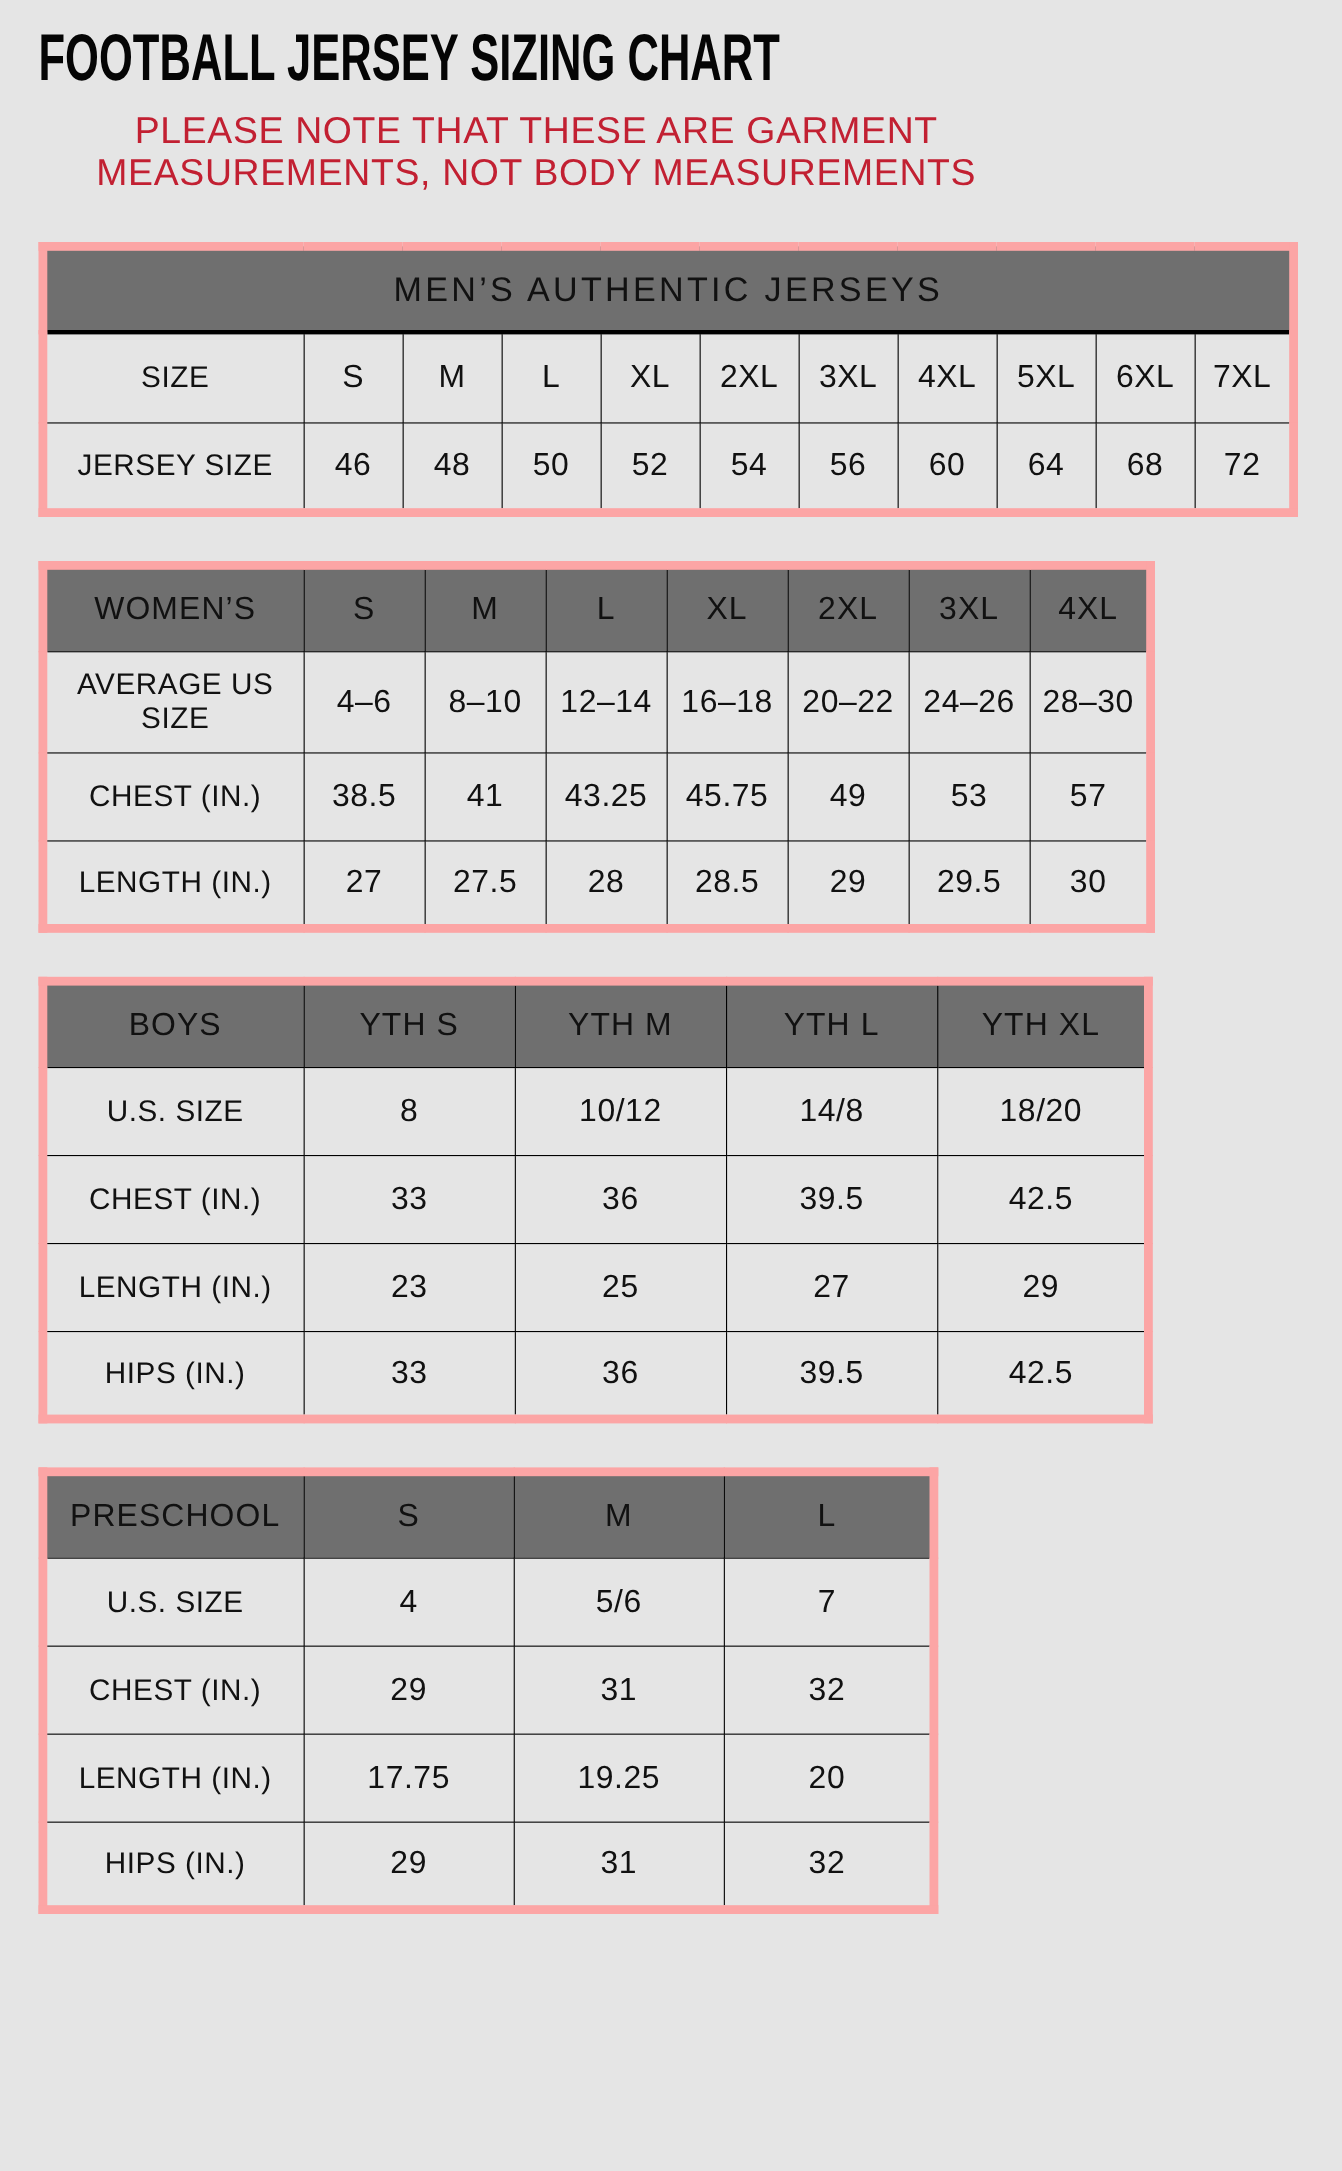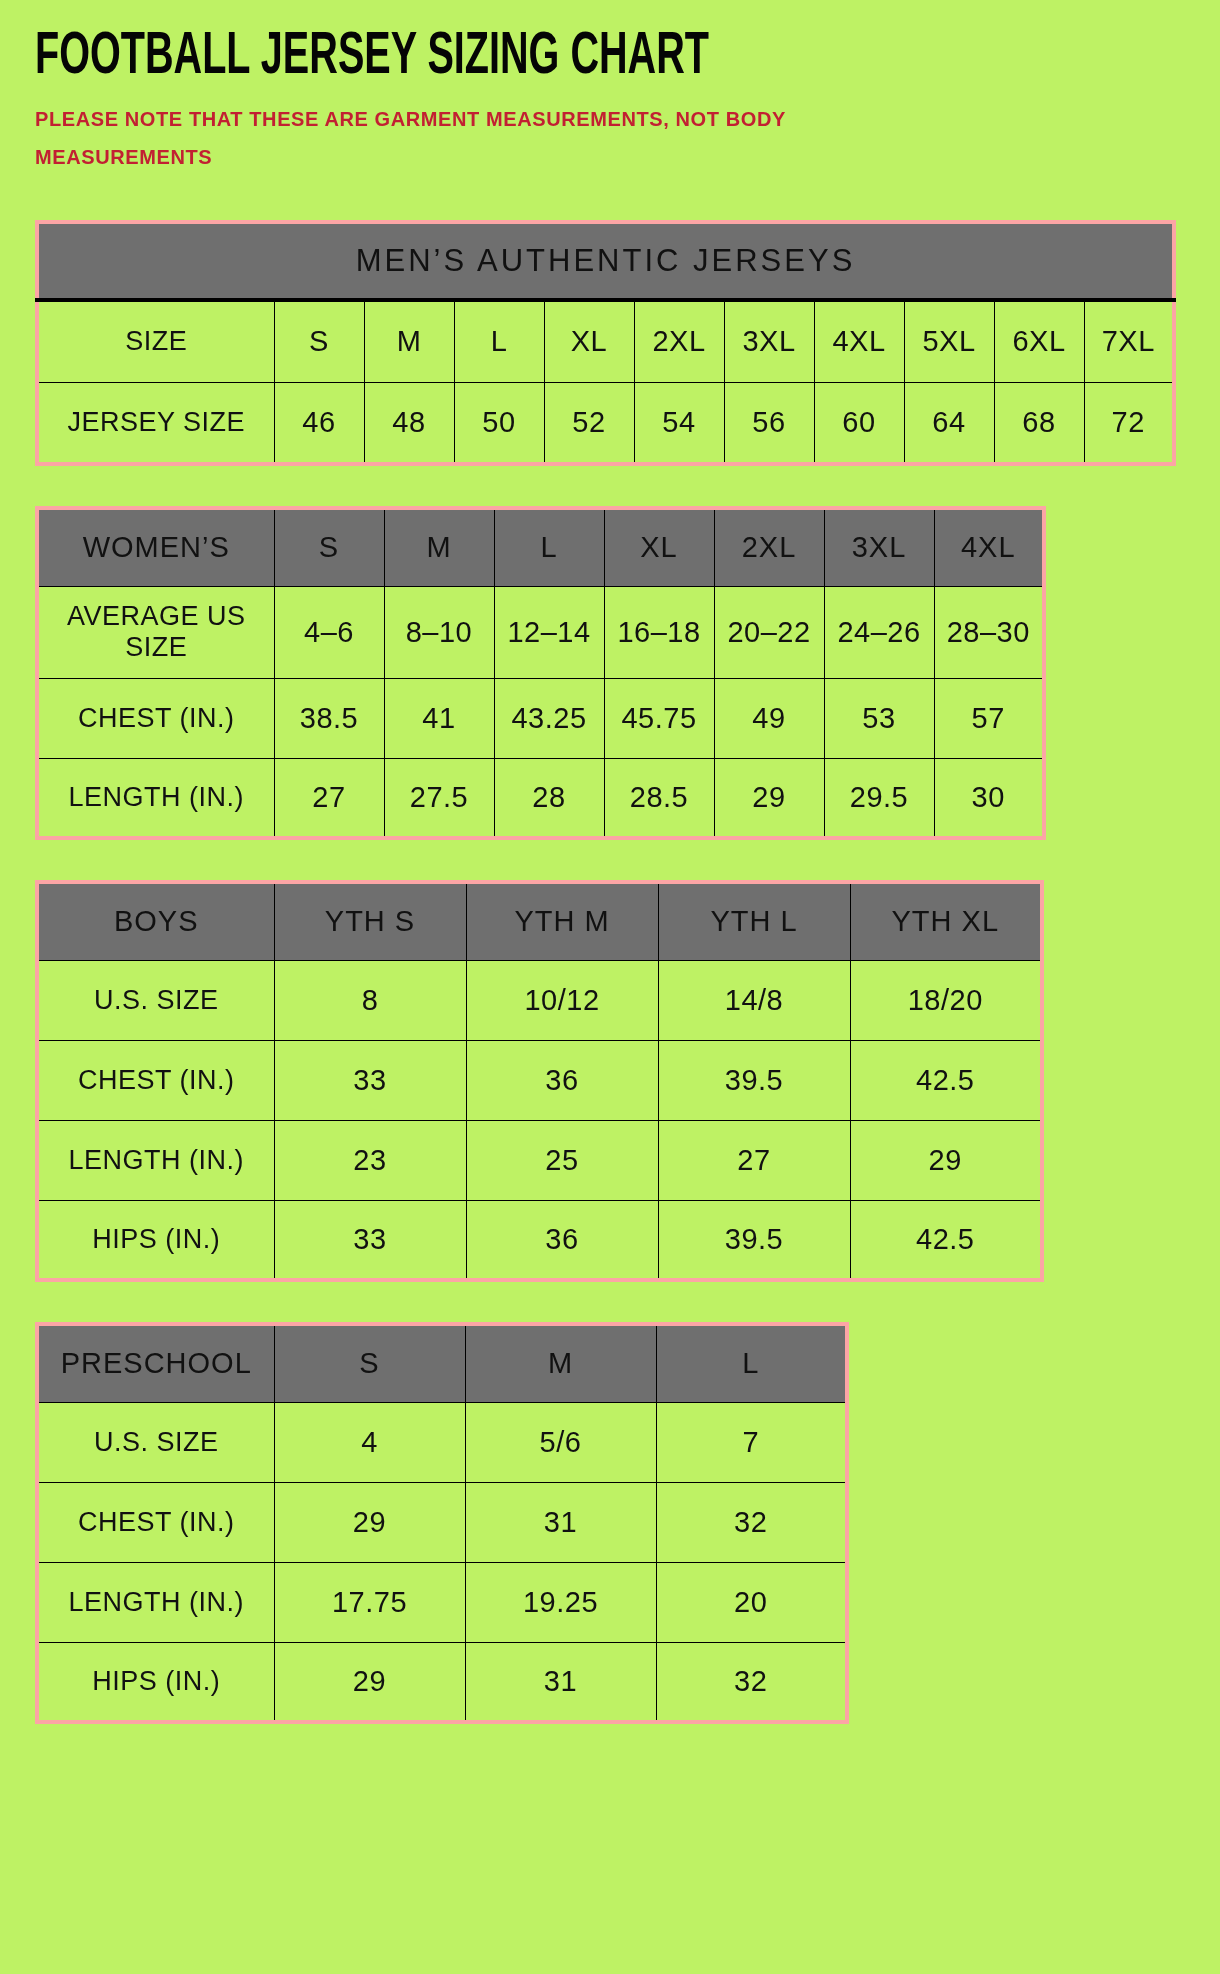--- a/index.html
+++ b/index.html
@@ -8,21 +8,21 @@
     background: #ffffff;
     font-family: "Liberation Sans", sans-serif;
   }
   .page {
     position: relative;
     width: 1220px;
     height: 1974px;
     box-sizing: border-box;
     padding: 22px 0 0 35px;
     overflow: hidden;
-    background: #bef264;
+    background: #e5e5e5;
   }
   
   .title {
     margin: 0;
     height: 62px;
     white-space: nowrap;
     color: #050505;
   }
   .title span {
     display: inline-block;
@@ -30,33 +30,34 @@
     line-height: 62px;
     font-weight: 900;
     letter-spacing: 0px;
     transform: scaleX(0.66);
     transform-origin: 0 50%;
   }
   
   .note {
     margin: 16px 0 0 0;
     max-width: 905px;
-    font-size: 20px;
+    font-size: 34px;
     line-height: 38px;
-    font-weight: 700;
+    font-weight: 400;
     letter-spacing: 0.6px;
     color: #c22032;
+    text-align: center;
   }
   
   .tbl-wrap { margin-top: 40px; }
   .tbl-wrap.first { margin-top: 44px; }
   table.sizes-table {
     border-collapse: collapse;
     table-layout: fixed;
-    border: 4px solid #fca5a5;
+    border: 8px solid #fca5a5;
   }
   table.sizes-table th, table.sizes-table td {
     border: 1.5px solid #000;
     text-align: center;
     vertical-align: middle;
     padding: 2px 4px;
     box-sizing: border-box;
     color: #111;
     font-weight: 400;
   }

